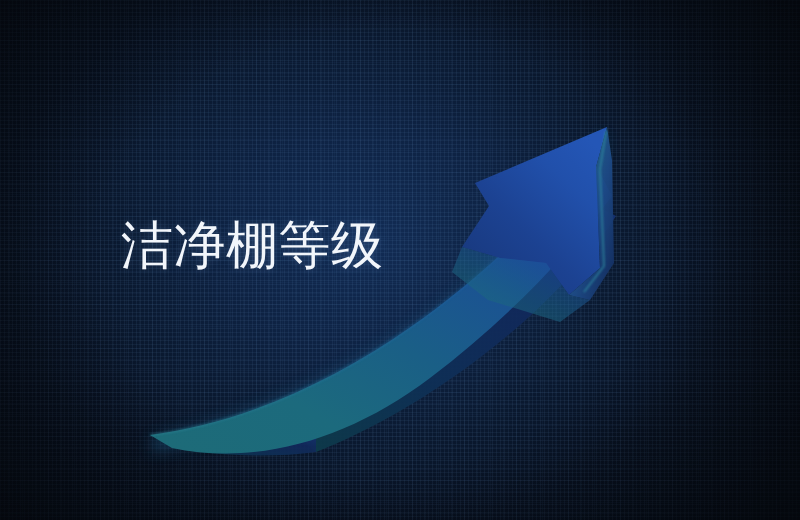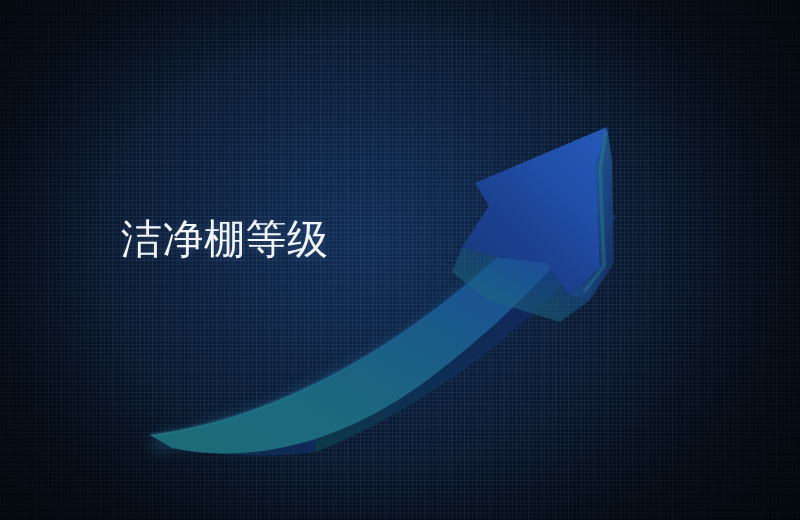--- a/index.html
+++ b/index.html
@@ -90,21 +90,21 @@
     left: 0; top: 0;
     width: 800px;
     height: 520px;
   }
 
   
   .headline {
     position: absolute;
     left: 121px;
     top: 219px;
-    font-size: 41px;
+    font-size: 52px;
     line-height: 1.0;
     letter-spacing: 0.5px;
     color: #f2f6fb;
     white-space: nowrap;
     text-shadow: 0 0 10px rgba(150,195,255,0.22);
   }
 </style>
 </head>
 <body>
 

